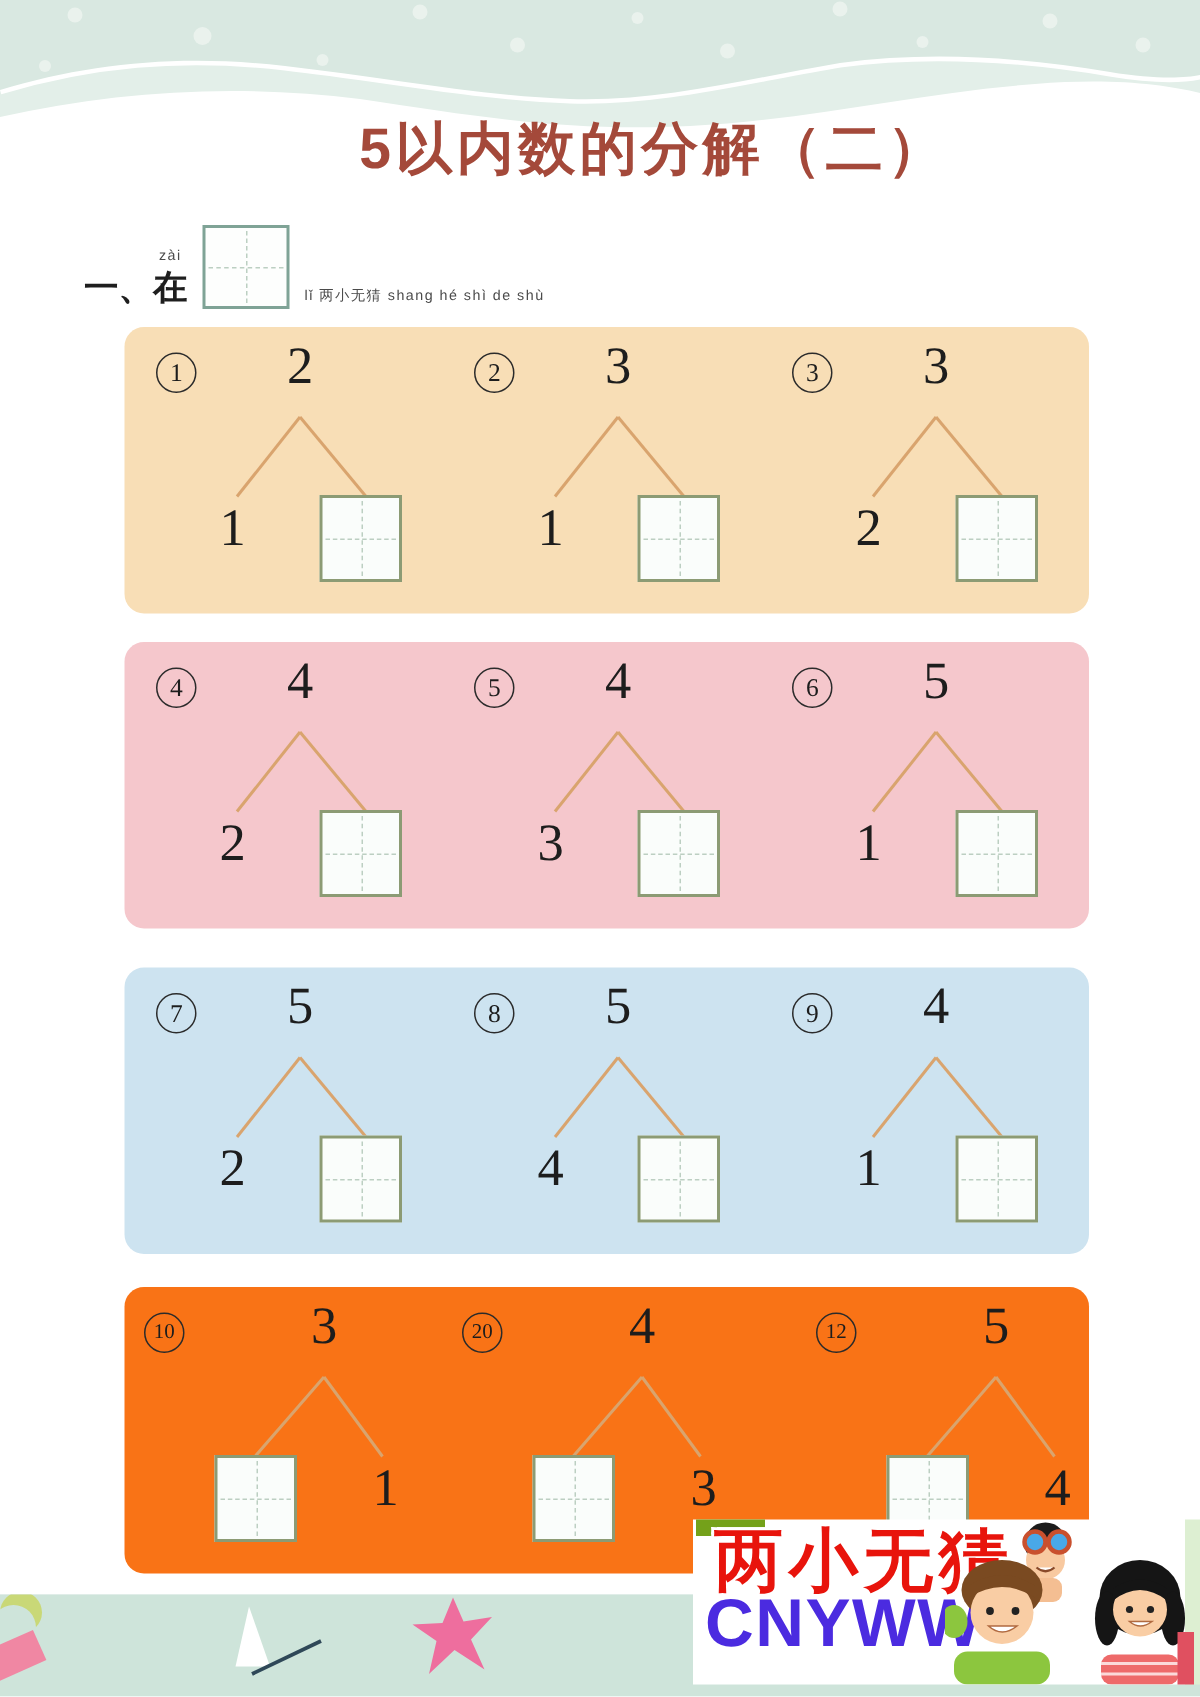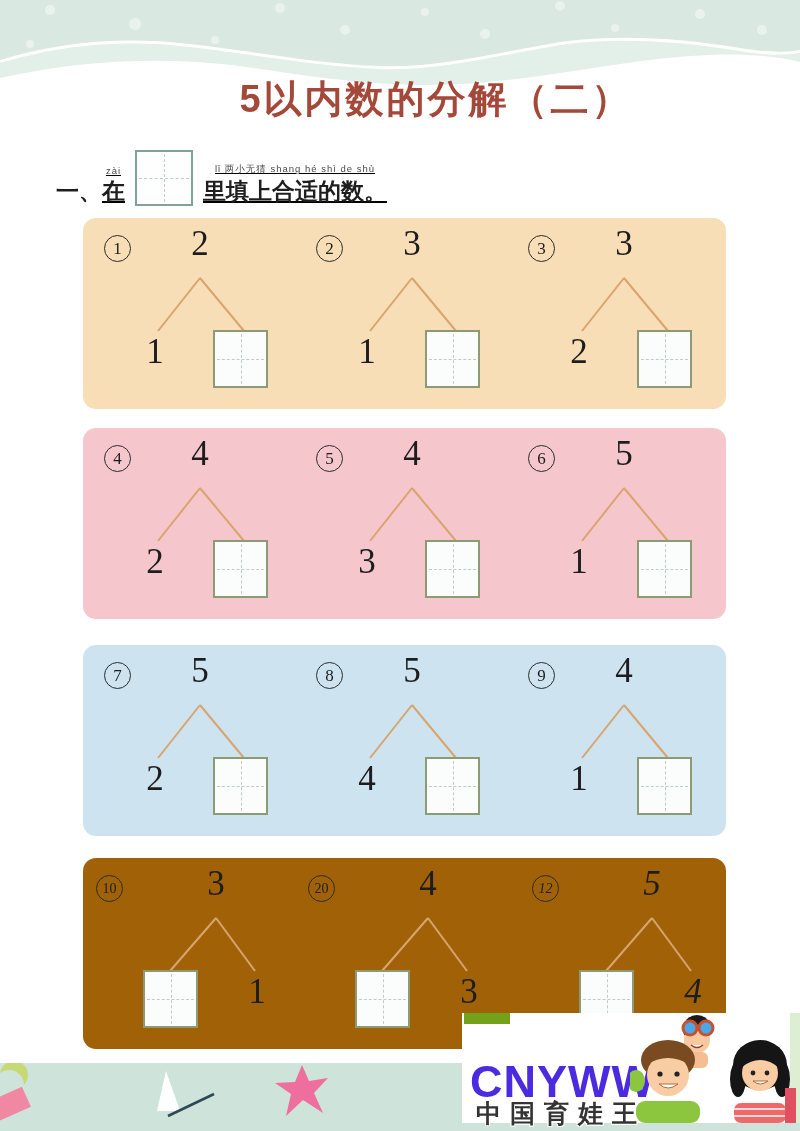--- a/index.html
+++ b/index.html
@@ -10,21 +10,21 @@
   
   .header-wave{position:absolute;top:0;left:0;width:800px;height:92px;}
   
   .title{
     position:absolute;top:74px;left:0;width:100%;text-align:center;
     font-size:38px;font-weight:700;letter-spacing:3px;color:#A4493A;padding-left:36px;
   }
   
   .instr{position:absolute;top:150px;left:56px;display:flex;align-items:flex-end;}
   .instr .cn{font-size:23px;font-weight:600;color:#1e1e1e;line-height:1.2;}
-  .py-col{display:flex;flex-direction:column;align-items:center;text-decoration:underline;}
+  .py-col{display:flex;flex-direction:column;align-items:center;}
   .py{font-size:9.5px;color:#4a4a4a;letter-spacing:1px;margin-bottom:2px;white-space:nowrap;}
   .tzg{
     width:54px;height:52px;margin:0 10px;position:relative;flex:0 0 auto;
     background:#FDFEFD;border:2px solid #7FA396;
   }
   .tzg .hl,.abox .hl{position:absolute;left:2px;right:2px;top:50%;border-top:1px dashed #BCCFC2;}
   .tzg .vl,.abox .vl{position:absolute;top:2px;bottom:2px;left:50%;border-left:1px dashed #BCCFC2;}
   
   .panel{
     position:absolute;left:83px;width:643px;height:191px;border-radius:13px;
@@ -106,21 +106,20 @@
   <span class="py-col">
     <span class="py">zài</span>
     <span class="cn">在</span>
   </span>
   <span class="tzg">
       <span class="hl"></span>
       <span class="vl"></span>
     </span>
   <span class="py-col">
     <span class="py">lǐ  两小无猜 shang  hé  shì  de  shù</span>
-    <span class="cn">里填上合适的数。</span>
   </span>
 </div>
 
 <div id="panels">
     <div class="panel" style="top: 218px; background: rgb(248, 222, 182);">
       <div class="cell A" style="left: 0px;">
         <div class="circ">1</div>
         <div class="top-num">2</div>
         <svg class="vlsvg" width="212" height="60" style="stroke:#D9A46E;stroke-width:2;fill:none">
           <line x1="117" y1="4" x2="75" y2="57"></line>
@@ -234,21 +233,21 @@
           <line x1="117" y1="4" x2="75" y2="57"></line>
           <line x1="117" y1="4" x2="161" y2="57"></line>
         </svg>
         <div class="given">1</div>
         <div class="abox">
           <span class="hl"></span>
           <span class="vl"></span>
         </div>
       </div>
     </div>
-    <div class="panel" style="top: 858px; background: #a16207;">
+    <div class="panel" style="top: 858px; background: #f97316;">
       <div class="cell B" style="left: 0px;">
         <div class="circ two">10</div>
         <div class="top-num">3</div>
         <svg class="vlsvg" width="212" height="60" style="stroke:#D9A46E;stroke-width:2;fill:none">
           <line x1="133" y1="4" x2="87" y2="57"></line>
           <line x1="133" y1="4" x2="172" y2="57"></line>
         </svg>
         <div class="given">1</div>
         <div class="abox">
           <span class="hl"></span>
@@ -261,21 +260,21 @@
         <svg class="vlsvg" width="212" height="60" style="stroke:#D9A46E;stroke-width:2;fill:none">
           <line x1="133" y1="4" x2="87" y2="57"></line>
           <line x1="133" y1="4" x2="172" y2="57"></line>
         </svg>
         <div class="given">3</div>
         <div class="abox">
           <span class="hl"></span>
           <span class="vl"></span>
         </div>
       </div>
-      <div class="cell B" style="left: 436px; font-style: italic;">
+      <div class="cell B" style="left: 448px;">
         <div class="circ two">12</div>
         <div class="top-num">5</div>
         <svg class="vlsvg" width="212" height="60" style="stroke:#D9A46E;stroke-width:2;fill:none">
           <line x1="133" y1="4" x2="87" y2="57"></line>
           <line x1="133" y1="4" x2="172" y2="57"></line>
         </svg>
         <div class="given">4</div>
         <div class="abox">
           <span class="hl"></span>
           <span class="vl"></span>
@@ -294,22 +293,22 @@
   <g>
     <polygon points="157,48 166,8 180,48" fill="#ffffff"></polygon>
     <line x1="168" y1="53" x2="214" y2="31" stroke="#2F4858" stroke-width="2.5"></line>
   </g>
   <path fill="#EE6E9E" d="M302,2 L309,18 L328,15 L314,30 L323,50 L303,37 L286,53 L291,31 L275,20 L295,19 Z"></path>
 </svg>
 
 <div class="wm-greenband"></div>
 <div class="wm">
   <div class="wm-bar"></div>
+  <div class="wm-l1">两小无猜</div>
   <div class="wm-l2">CNYWW</div>
-  <div class="wm-l3">中国育娃王</div>
   <svg class="wm-kids" width="160" height="110" viewBox="0 0 160 110">
 
     <circle cx="67" cy="16" r="14" fill="#1B1B1B"></circle>
     <circle cx="67" cy="27" r="13" fill="#F8C9A0"></circle>
     <circle cx="60" cy="15" r="7" fill="#49A8E8" stroke="#C9502E" stroke-width="3"></circle>
     <circle cx="76" cy="15" r="7" fill="#49A8E8" stroke="#C9502E" stroke-width="3"></circle>
     <path d="M61,32 Q67,37 73,32" stroke="#8a4a2a" stroke-width="1.5" fill="#fff"></path>
     <rect x="56" y="39" width="22" height="16" rx="6" fill="#F4BE92"></rect>
 
     <ellipse cx="6" cy="68" rx="9" ry="11" fill="#8CC63E"></ellipse>

